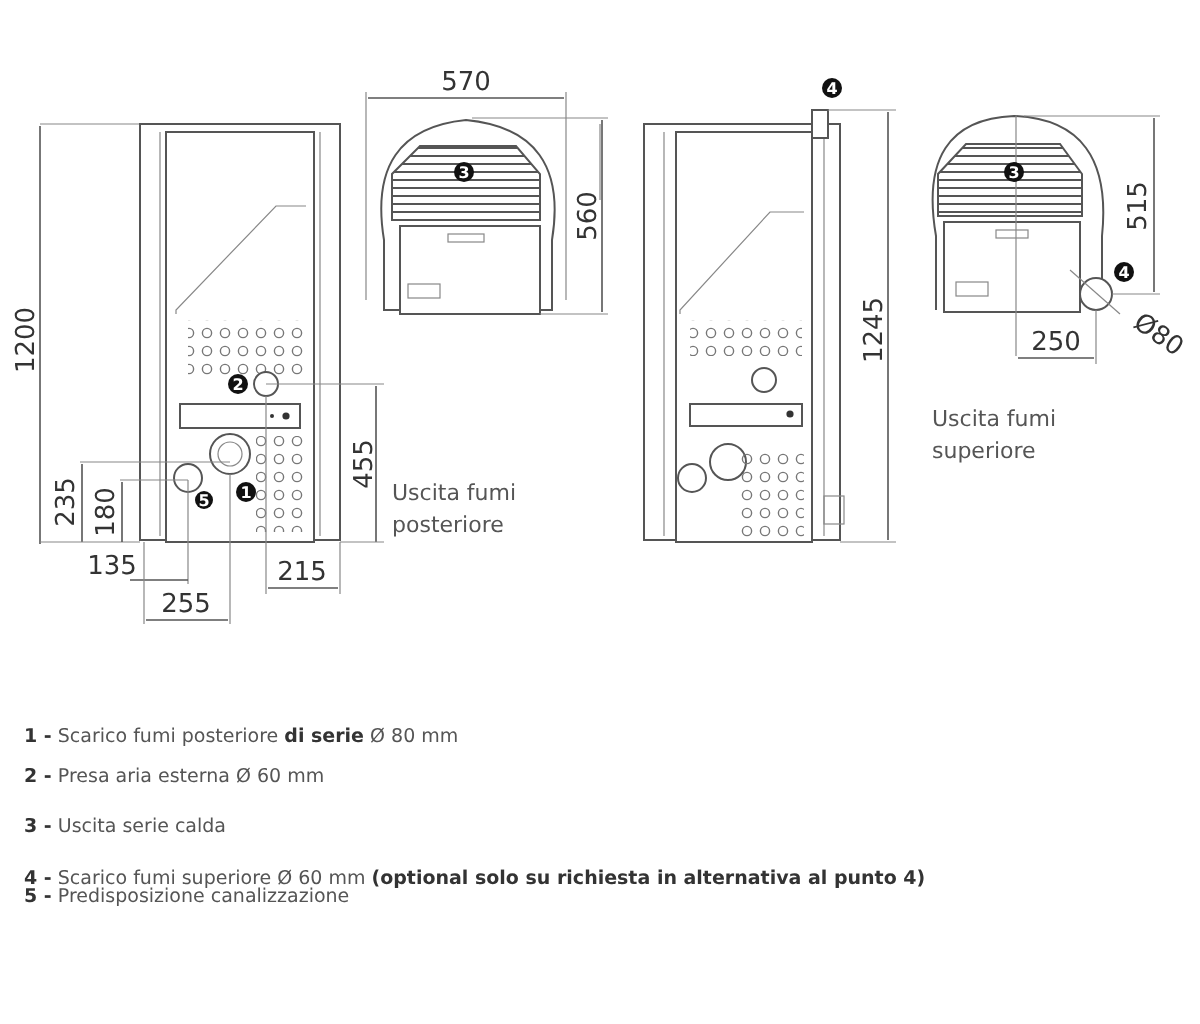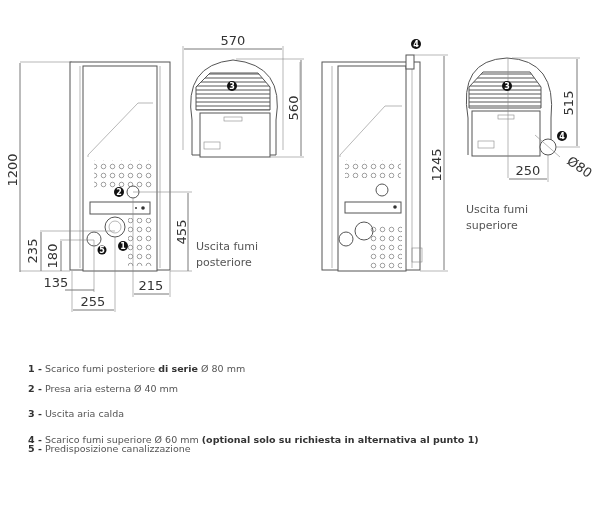--- a/index.html
+++ b/index.html
@@ -7,21 +7,21 @@
          font-family:"DejaVu Sans", sans-serif; color:#333; }
   #diagram { position:absolute; left:0; top:0; width:600px; height:340px; }
   .dim { font-family:"DejaVu Sans", sans-serif; font-size:13px; fill:#333; }
   .cap { font-family:"DejaVu Sans", sans-serif; font-size:11px; fill:#555; }
   .ln { stroke:#555; stroke-width:0.8; fill:none; }
   .lt { stroke:#888; stroke-width:0.6; fill:none; }
   .body { stroke:#555; stroke-width:1; fill:#fff; }
   .badge { fill:#111; }
   .badge-t { fill:#fff; font-family:"DejaVu Sans", sans-serif; font-size:8px; font-weight:bold; }
   .legend { position:absolute; left:12px; top:363px; width:580px; }
-  .legend-item { position:absolute; left:0; font-size:9.5px; color:#555; white-space:nowrap;margin-left:16px; }
+  .legend-item { position:absolute; left:0; font-size:9.5px; color:#555; white-space:nowrap; }
   .legend-num { font-weight:bold; color:#333; }
   .legend-bold { font-weight:bold; color:#333; }
 </style>
 </head>
 <body>
 
 <svg id="diagram" viewBox="0 0 600 340" xmlns="http://www.w3.org/2000/svg">
   <defs>
     <marker id="arr" markerWidth="6" markerHeight="6" refX="3" refY="3" orient="auto">
       <path d="M0,1 L3,3 L0,5" stroke="#555" stroke-width="0.8" fill="none"></path>
@@ -189,27 +189,27 @@
   </g>
 </svg>
 
 <div class="legend">
   <div class="legend-item" style="top:0px">
     <span class="legend-num">1 -</span>
     <span>Scarico fumi posteriore </span><span class="legend-bold">di serie</span><span> Ø 80 mm</span>
   </div>
   <div class="legend-item" style="top:20px">
     <span class="legend-num">2 -</span>
-    <span>Presa aria esterna Ø 40 mm</span>
+    <span>Presa aria esterna Ø 60 mm</span>
   </div>
   <div class="legend-item" style="top:45px">
     <span class="legend-num">3 -</span>
-    <span>Uscita aria calda</span>
+    <span>Uscita serie calda</span>
   </div>
   <div class="legend-item" style="top:71px">
     <span class="legend-num">4 -</span>
-    <span>Scarico fumi superiore Ø 60 mm </span><span class="legend-bold">(optional solo su richiesta in alternativa al punto 1)</span>
+    <span>Scarico fumi superiore Ø 60 mm </span><span class="legend-bold">(optional solo su richiesta in alternativa al punto 4)</span>
   </div>
   <div class="legend-item" style="top:80px">
     <span class="legend-num">5 -</span>
     <span>Predisposizione canalizzazione</span>
   </div>
 </div>
 
 </body></html>

